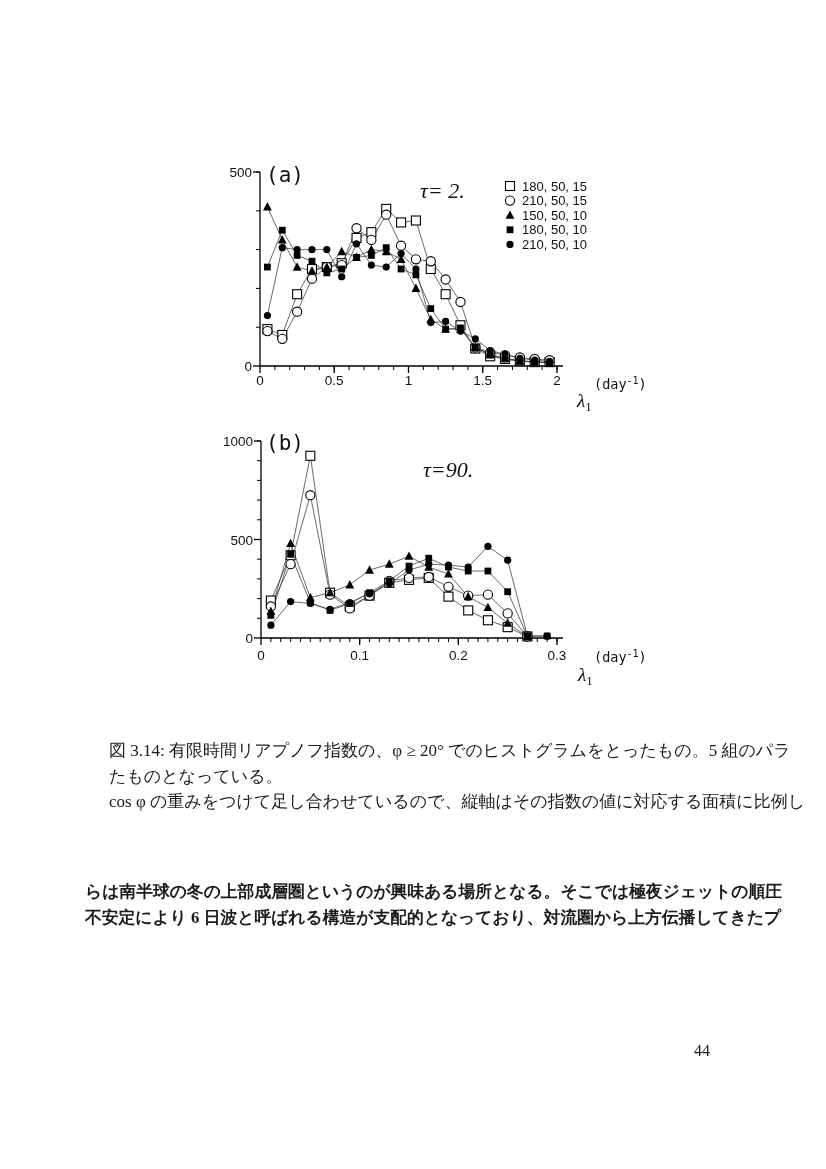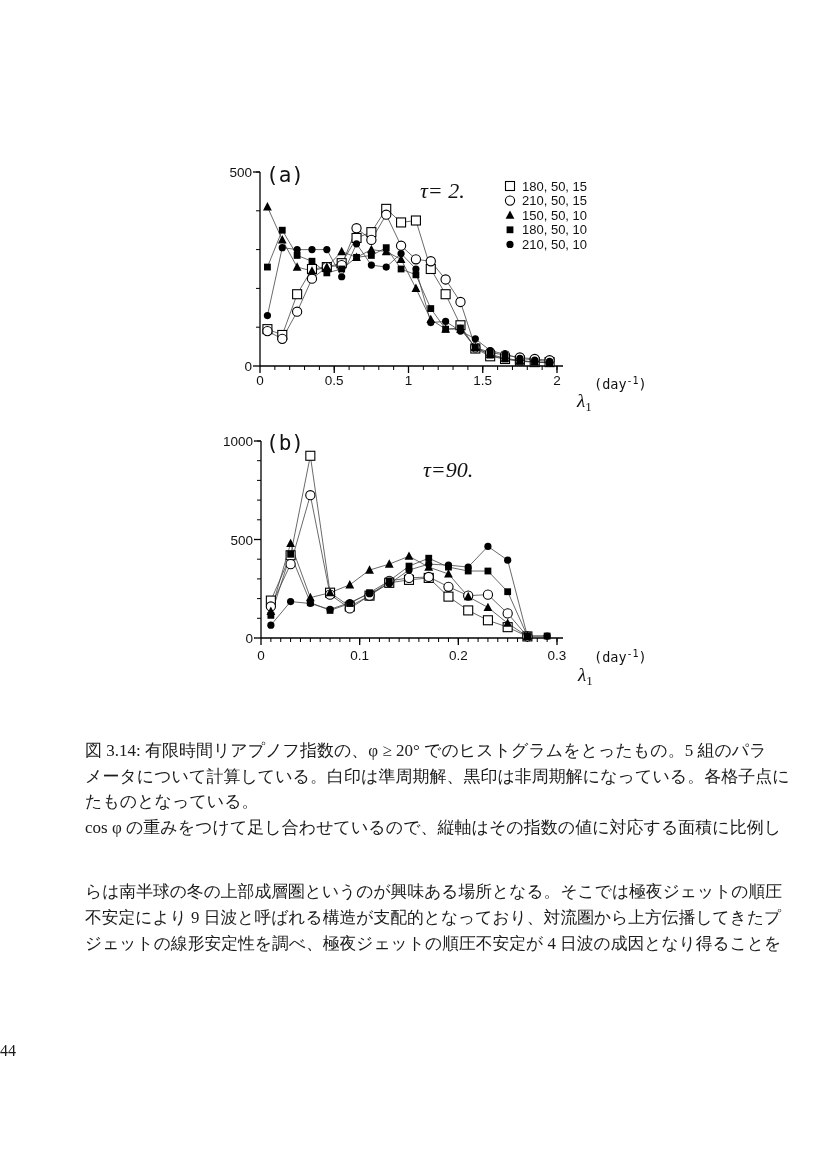--- a/index.html
+++ b/index.html
@@ -11,24 +11,24 @@
   .chart-svg{position:absolute;}
   
   .tick-label{font-family:"Liberation Sans","DejaVu Sans",sans-serif;font-size:13.5px;fill:#111;}
   .legend-label{font-family:"Liberation Sans","DejaVu Sans",sans-serif;font-size:13px;fill:#111;}
   .panel-label{font-family:"DejaVu Sans Mono","Liberation Mono",monospace;font-size:21px;fill:#111;}
   .tau-label{font-family:"Liberation Serif","DejaVu Serif",serif;font-style:italic;font-size:22px;fill:#111;}
   .axis-name{font-family:"Liberation Serif","DejaVu Serif",serif;font-style:italic;font-size:19px;fill:#111;}
   .axis-unit{font-family:"DejaVu Sans Mono","Liberation Mono",monospace;font-size:13.5px;fill:#111;}
   
   .caption{position:absolute;left:85px;top:738px;width:665px;}
-  .caption .line{font-size:17px;line-height:25.5px;white-space:nowrap;}
-  .bodytext{position:absolute;left:85px;top:879px;width:665px;}
+  .caption .line{font-size:17px;line-height:25.5px;white-space:nowrap;margin-left:24px;}
+  .bodytext{position:absolute;left:85px;top:879px;width:665px;font-weight:bold;}
   .bodytext .line{font-size:16.8px;line-height:26px;white-space:nowrap;}
-  .pagenum{position:absolute;left:0;top:1042px;width:710px;text-align:left;
+  .pagenum{position:absolute;left:0;top:1042px;width:710px;text-align:right;
            font-size:16px;}
 </style>
 </head>
 <body>
 
 <div class="page">
 
   <svg id="chart-a" class="chart-svg" style="left:180px;top:145px;" width="510" height="275">
       <g stroke="#000" stroke-width="1.3">
         <line x1="80" y1="221" x2="383" y2="221"></line>
@@ -361,29 +361,27 @@
         <circle cx="367.1333333333333" cy="221.03" r="3.6" fill="#000"></circle>
       </g>
       <text x="86" y="35" class="panel-label" text-anchor="start">(b)</text>
       <text x="243" y="62" class="tau-label" text-anchor="start">τ=90.</text>
       <text x="398" y="266" class="axis-name"><tspan>λ</tspan><tspan dy="4" font-size="13" font-style="normal">1</tspan></text>
       <text x="414" y="247" class="axis-unit"><tspan>(day</tspan><tspan dy="-5" font-size="10">-1</tspan><tspan dy="5">)</tspan></text>
     </svg>
 
   <div class="caption">
     <div class="line">図 3.14: 有限時間リアプノフ指数の、φ ≥ 20° でのヒストグラムをとったもの。5 組のパラ</div>
-    <div class="line">メータについて計算している。白印は準周期解、黒印は非周期解になっている。各格子点に</div>
     <div class="line">たものとなっている。</div>
     <div class="line">cos φ の重みをつけて足し合わせているので、縦軸はその指数の値に対応する面積に比例し</div>
   </div>
 
   <div class="bodytext">
     <div>
       <div class="line">らは南半球の冬の上部成層圏というのが興味ある場所となる。そこでは極夜ジェットの順圧</div>
-      <div class="line">不安定により 9 日波と呼ばれる構造が支配的となっており、対流圏から上方伝播してきたプ</div>
+      <div class="line">不安定により 6 日波と呼ばれる構造が支配的となっており、対流圏から上方伝播してきたプ</div>
     </div>
     <div>
-      <div class="line">ジェットの線形安定性を調べ、極夜ジェットの順圧不安定が 4 日波の成因となり得ることを</div>
     </div>
   </div>
 
   <div class="pagenum">44</div>
 </div>
 
 </body></html>

